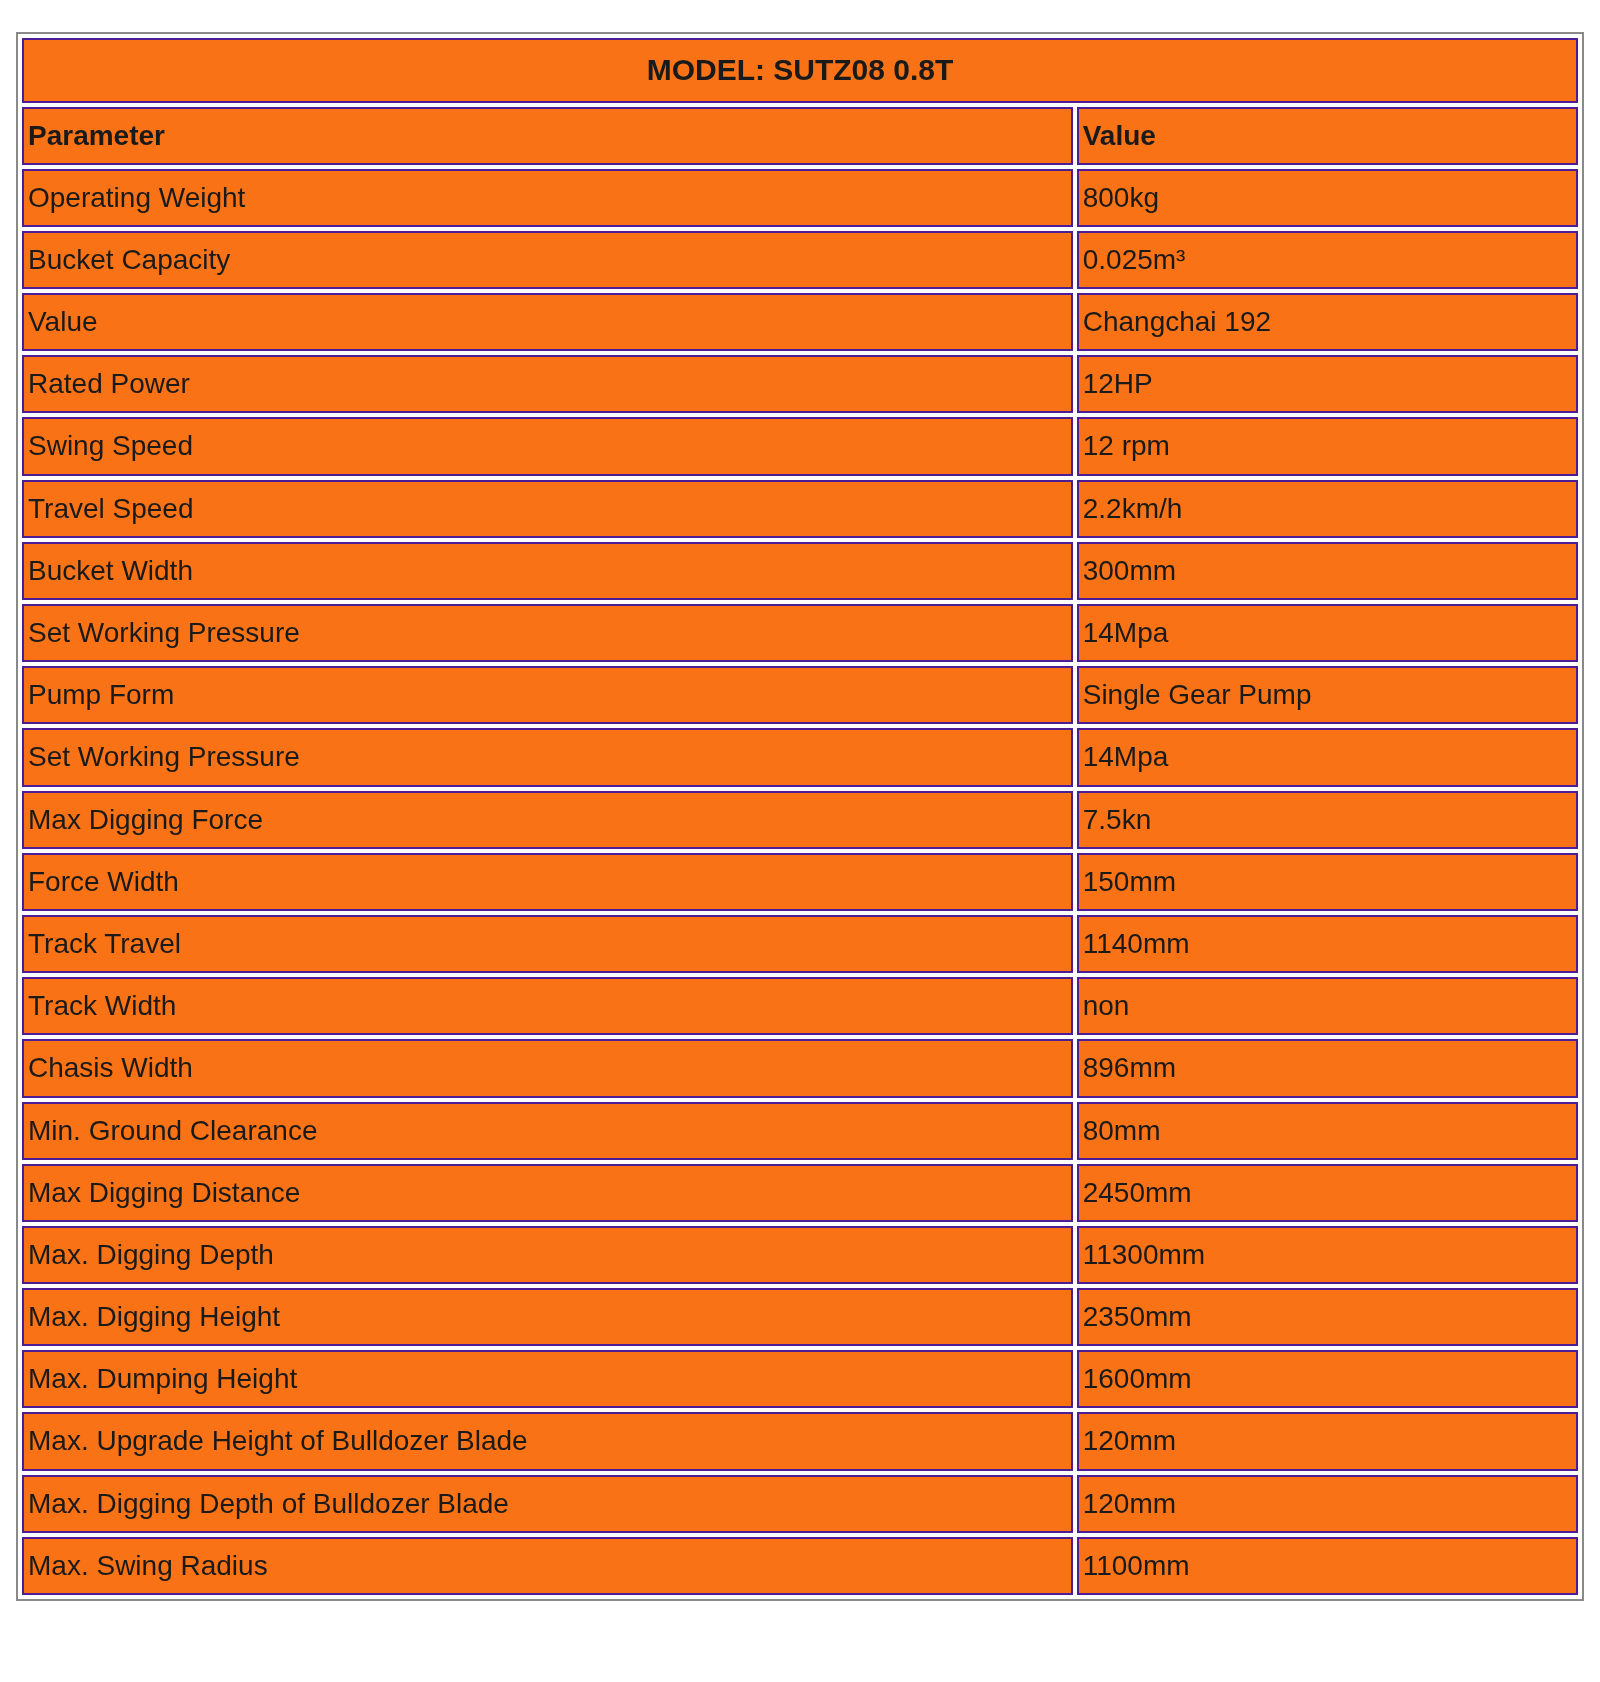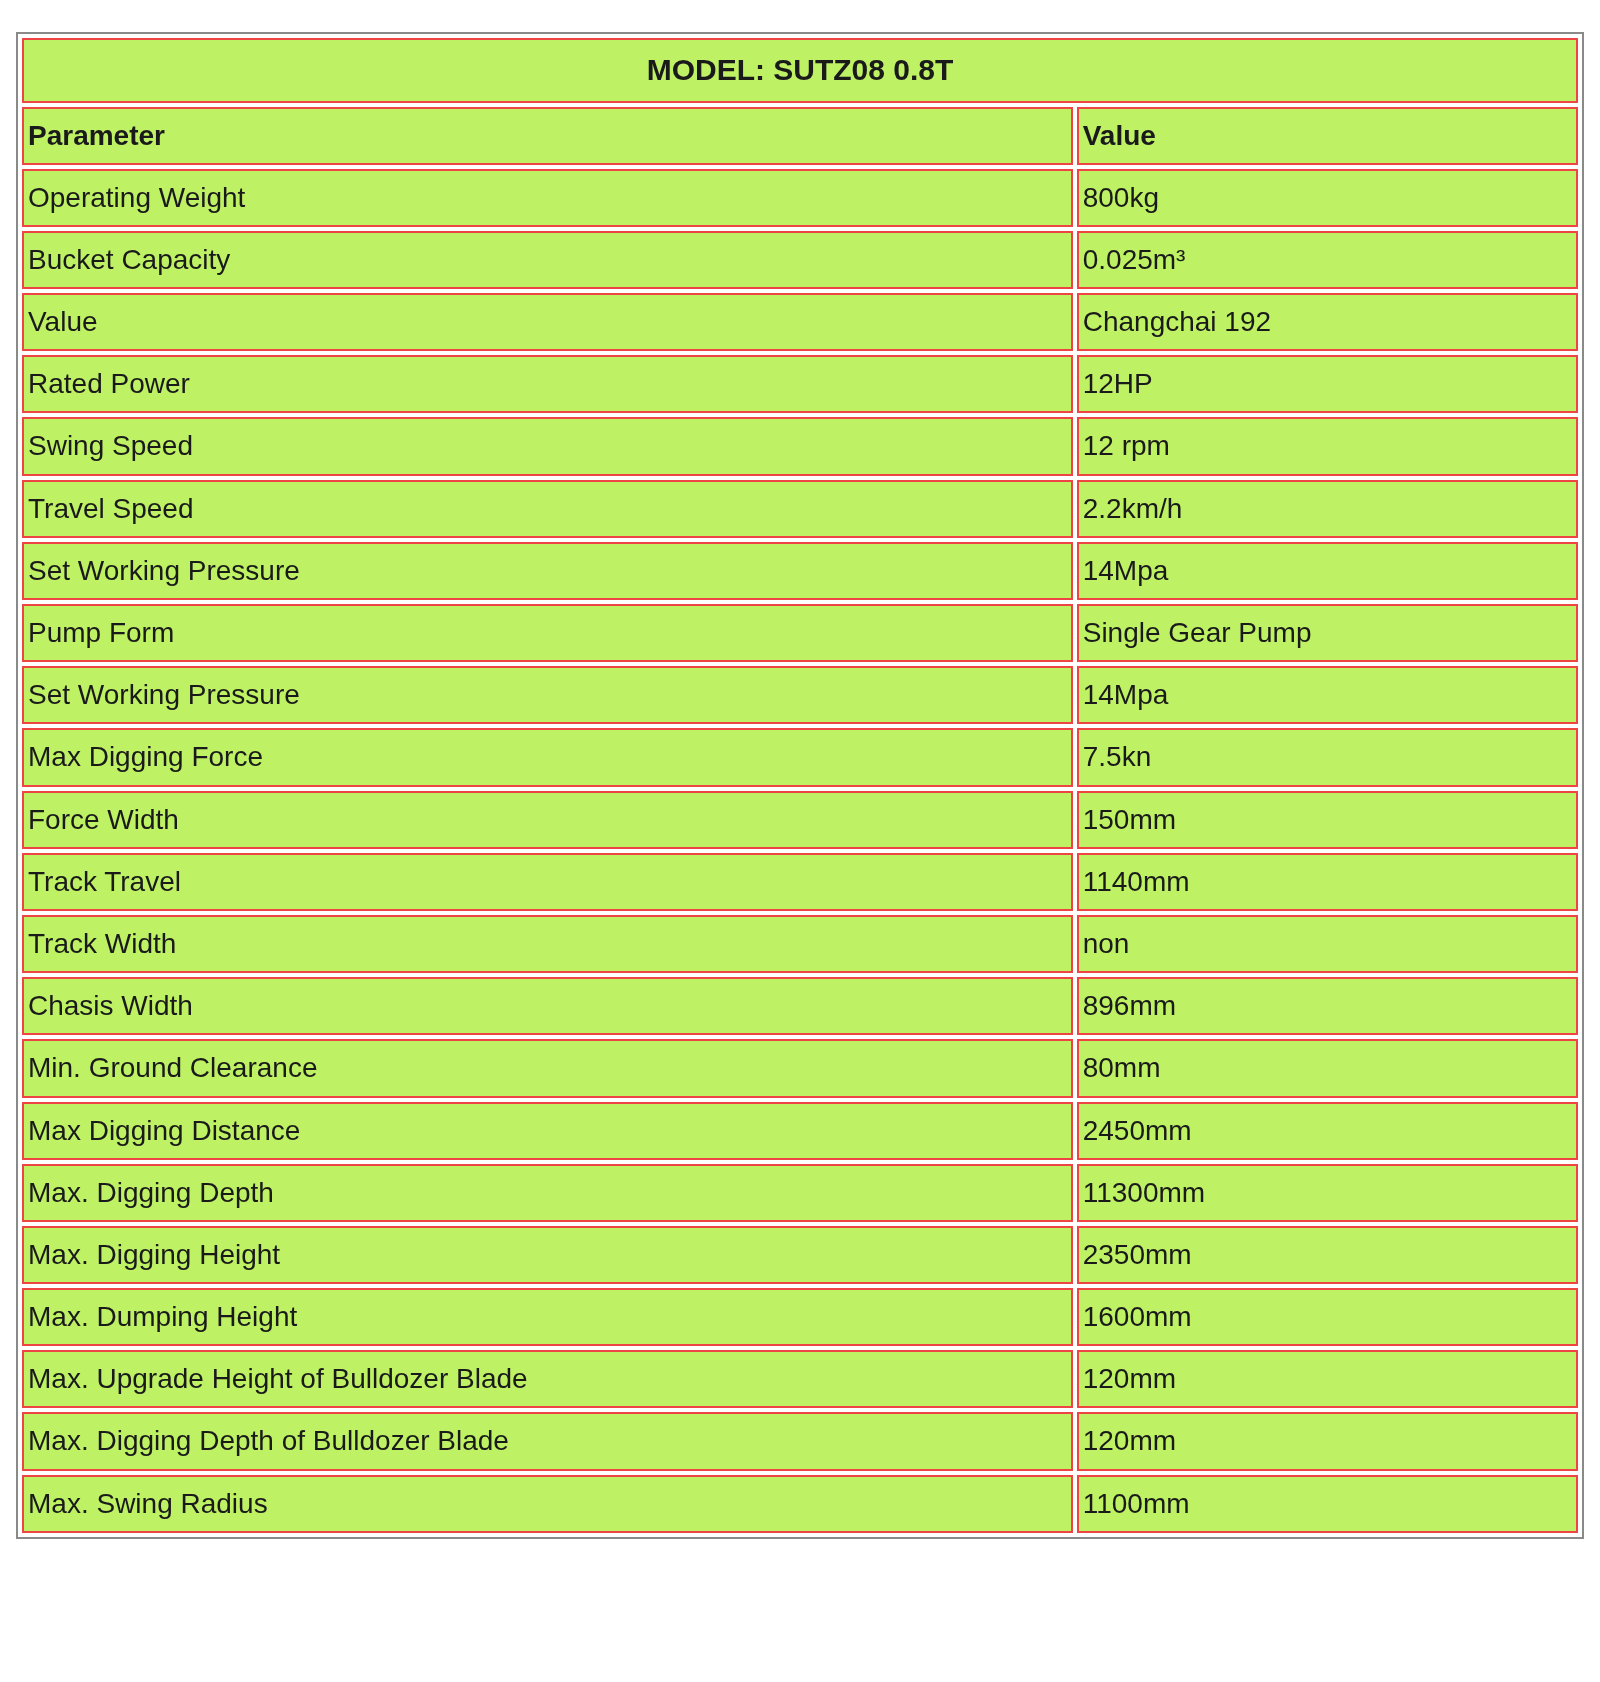--- a/index.html
+++ b/index.html
@@ -18,22 +18,22 @@
     width: 100%;
     border-collapse: separate;
     border-spacing: 4px;
     border: 2px solid #8a8a8a;
     background: #ffffff;
     table-layout: fixed;
   }
   col.param-col { width: 67.7%; }
   col.value-col { width: 32.3%; }
   td, th {
-    border: 2px solid #ef4444;
-    background: #bef264;
+    border: 2px solid #4c1d95;
+    background: #f97316;
     font-size: 28px;
     line-height: 1.15;
     padding: 11px 3px 11px 4px;
     text-align: left;
     vertical-align: middle;
     overflow: hidden;
     white-space: nowrap;
   }
   th {
     font-weight: bold;
@@ -79,20 +79,24 @@
         <td>Rated Power</td>
         <td>12HP</td>
       </tr>
       <tr>
         <td>Swing Speed</td>
         <td>12 rpm</td>
       </tr>
       <tr>
         <td>Travel Speed</td>
         <td>2.2km/h</td>
+      </tr>
+      <tr>
+        <td>Bucket Width</td>
+        <td>300mm</td>
       </tr>
       <tr>
         <td>Set Working Pressure</td>
         <td>14Mpa</td>
       </tr>
       <tr>
         <td>Pump Form</td>
         <td>Single Gear Pump</td>
       </tr>
       <tr>

